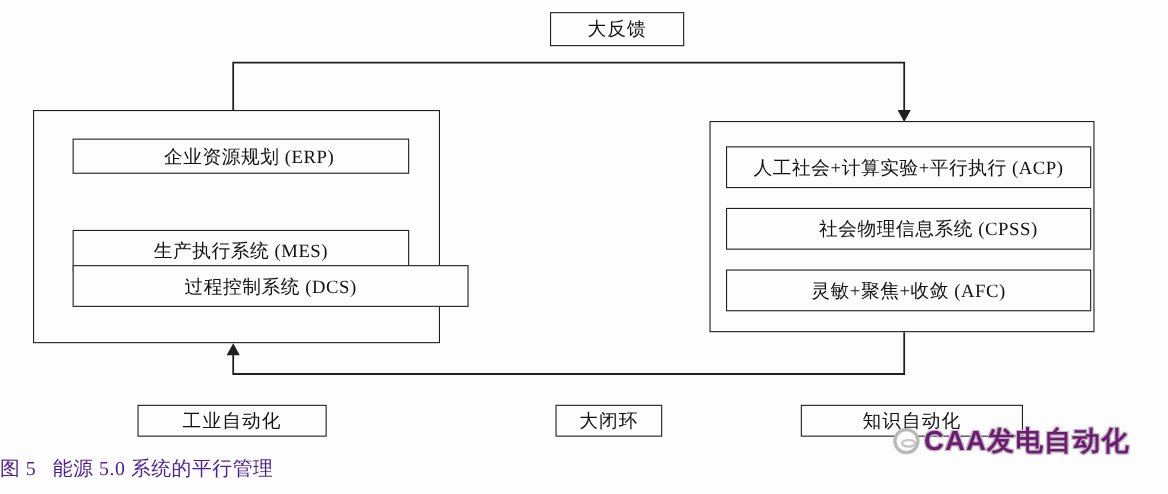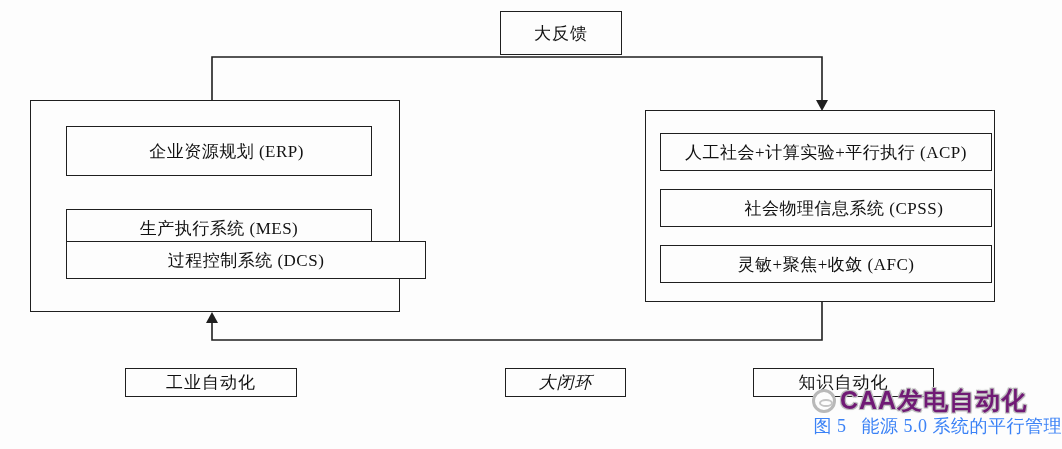--- a/index.html
+++ b/index.html
@@ -40,23 +40,23 @@
   }
   .small-label {
     font-size: 17px;
     letter-spacing: 1px;
   }
   .caption {
     position: absolute;
     left: 0;
     top: 414px;
     width: 1062px;
-    text-align: right;
+    text-align: left;
     font-size: 18px;
-    color: #3b82f6;
+    color: #4c1d95;
     white-space: pre;
     letter-spacing: 0.5px;
   }
   .watermark {
     position: absolute;
     left: 812px;
     top: 384px;
     display: flex;
     align-items: center;
     gap: 4px;
@@ -100,26 +100,26 @@
 
   <svg class="lines" viewBox="0 0 1062 449" xmlns="http://www.w3.org/2000/svg">
 
     <path d="M 212 100 L 212 57 L 822 57 L 822 100" fill="none" stroke="#1f1f1f" stroke-width="1.6"></path>
     <polygon points="816,100 828,100 822,111" fill="#1f1f1f"></polygon>
 
     <path d="M 822 302 L 822 340 L 212 340 L 212 322" fill="none" stroke="#1f1f1f" stroke-width="1.6"></path>
     <polygon points="206,323 218,323 212,312" fill="#1f1f1f"></polygon>
   </svg>
 
-  <div class="box small-label" style="left:500px; top:11px; width:122px; height:44px;">
+  <div class="box small-label" style="left:500px; top:11px; width:122px; height:31px;">
     <span>大反馈</span>
   </div>
 
   <div class="box outer-box" style="left:30px; top:100px; width:370px; height:212px;"></div>
-  <div class="box inner-box" style="left:66px; top:126px; width:306px; height:50px;padding-left:15px;">
+  <div class="box inner-box" style="left:66px; top:126px; width:306px; height:32px;padding-left:15px;">
     <span>企业资源规划 (ERP)</span>
   </div>
   <div class="box inner-box" style="left:66px; top:186px; width:306px; height:38px;margin-top:23px;">
     <span>生产执行系统 (MES)</span>
   </div>
   <div class="box inner-box" style="left:66px; top:241px; width:360px; height:38px;">
     <span>过程控制系统 (DCS)</span>
   </div>
 
   <div class="box outer-box" style="left:645px; top:110px; width:350px; height:192px;"></div>
@@ -129,24 +129,24 @@
   <div class="box inner-box" style="left:660px; top:189px; width:332px; height:38px;padding-left:36px;">
     <span>社会物理信息系统 (CPSS)</span>
   </div>
   <div class="box inner-box" style="left:660px; top:245px; width:332px; height:38px;">
     <span>灵敏+聚焦+收敛 (AFC)</span>
   </div>
 
   <div class="box small-label" style="left:125px; top:368px; width:172px; height:29px;">
     <span>工业自动化</span>
   </div>
-  <div class="box small-label" style="left:505px; top:368px; width:121px; height:29px;font-style:italic;">
+  <div class="box small-label" style="left:505px; top:368px; width:97px; height:29px;">
     <span>大闭环</span>
   </div>
-  <div class="box small-label" style="left:728px; top:368px; width:181px; height:29px;margin-left:25px;">
+  <div class="box small-label" style="left:728px; top:368px; width:202px; height:29px;">
     <span>知识自动化</span>
   </div>
 
   <div class="caption">图 5   能源 5.0 系统的平行管理</div>
 
   <div class="watermark">
     <div class="wm-logo"></div>
     <div class="wm-text">CAA发电自动化</div>
   </div>
 

